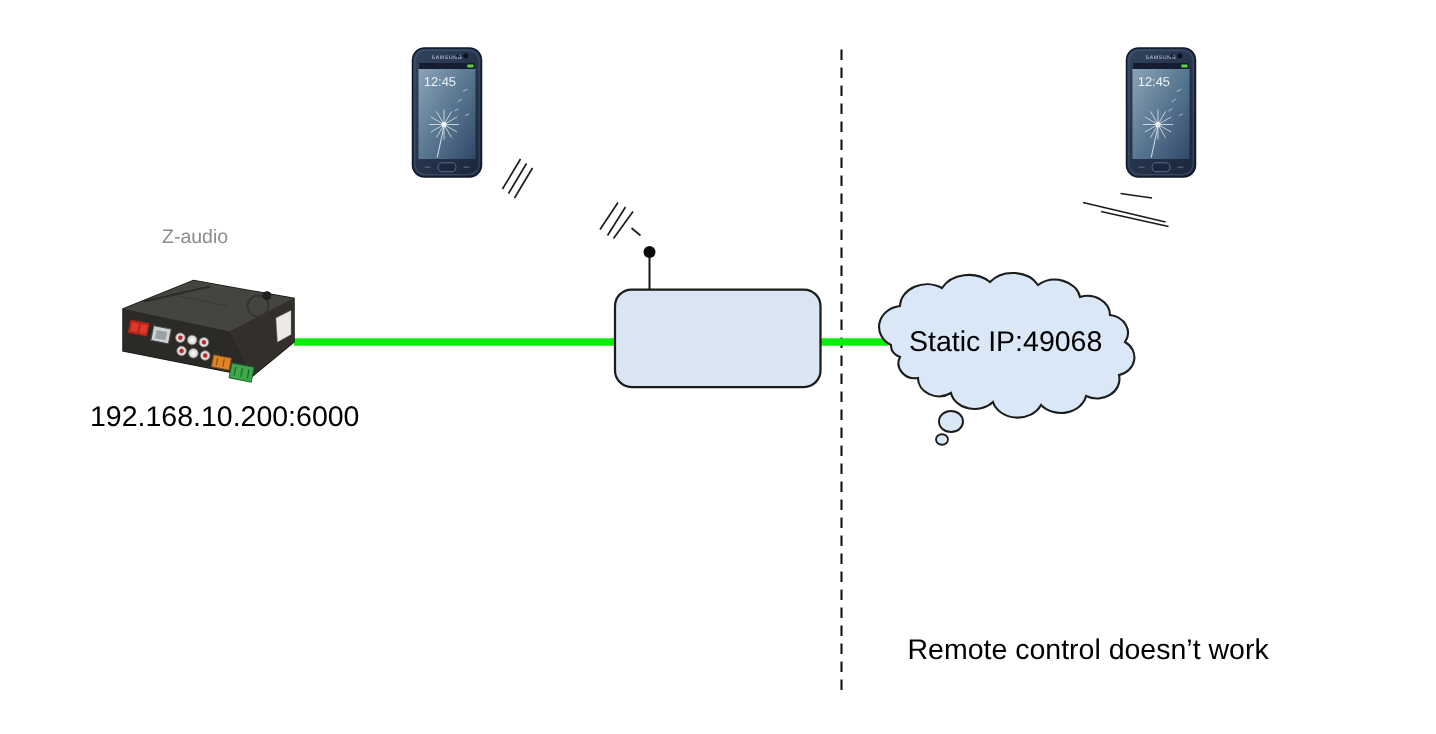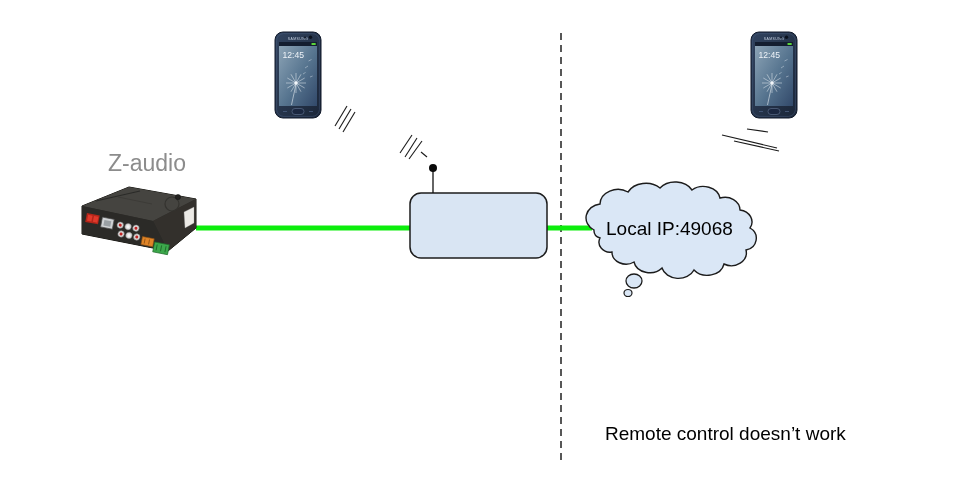--- a/index.html
+++ b/index.html
@@ -2,21 +2,21 @@
 <html><head>
 <meta charset="utf-8">
 <style>
   html,body{margin:0;padding:0;background:#ffffff;}
   .canvas{
     position:relative;width:957px;height:489px;background:#ffffff;overflow:hidden;
     font-family:"Liberation Sans","DejaVu Sans",sans-serif;
   }
   .canvas svg{position:absolute;left:0;top:0;}
   .lbl{position:absolute;color:#000;white-space:nowrap;}
-  .lbl-device-name{left:108px;top:150px;font-size:23px;color:#8c8c8c;}
+  .lbl-device-name{left:108px;top:150px;font-size:13px;color:#8c8c8c;}
   .lbl-device-ip{left:60px;top:268px;font-size:19px;}
   .lbl-router{left:410px;top:193px;width:137px;height:65px;display:flex;align-items:center;justify-content:center;font-size:17px;}
   .lbl-cloud{left:606px;top:218px;font-size:19px;}
   .lbl-caption-local{left:209px;top:423px;font-size:19px;}
   .lbl-caption-remote{left:605px;top:423px;font-size:19px;}
 </style>
 </head>
 <body>
 
 <div class="canvas">
@@ -145,16 +145,17 @@
     </g>
 
     <g stroke="#1a1a1a" stroke-width="1.1">
       <path d="M747,129 L768,132"></path>
       <path d="M722,135 L777,148"></path>
       <path d="M734,141 L779,151"></path>
     </g>
   </svg>
 
   <div class="lbl lbl-device-name">Z-audio</div>
-  <div class="lbl lbl-cloud">Local IP:49068</div>
+  <div class="lbl lbl-device-ip">192.168.10.200:6000</div>
+  <div class="lbl lbl-cloud">Static IP:49068</div>
   <div class="lbl lbl-caption-remote">Remote control doesn’t work</div>
 
 </div>
 
 </body></html>

